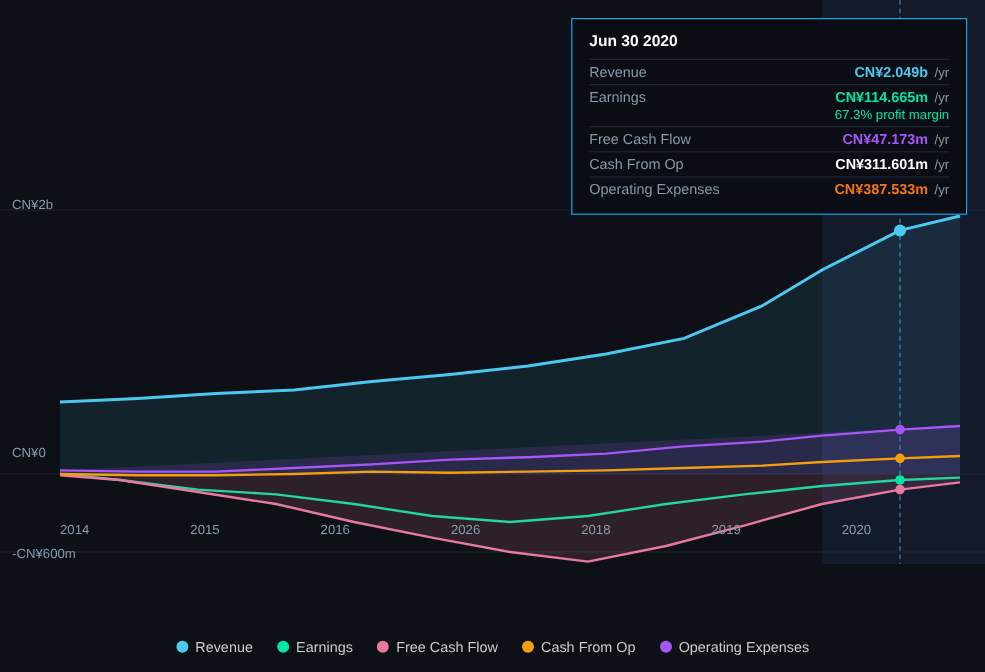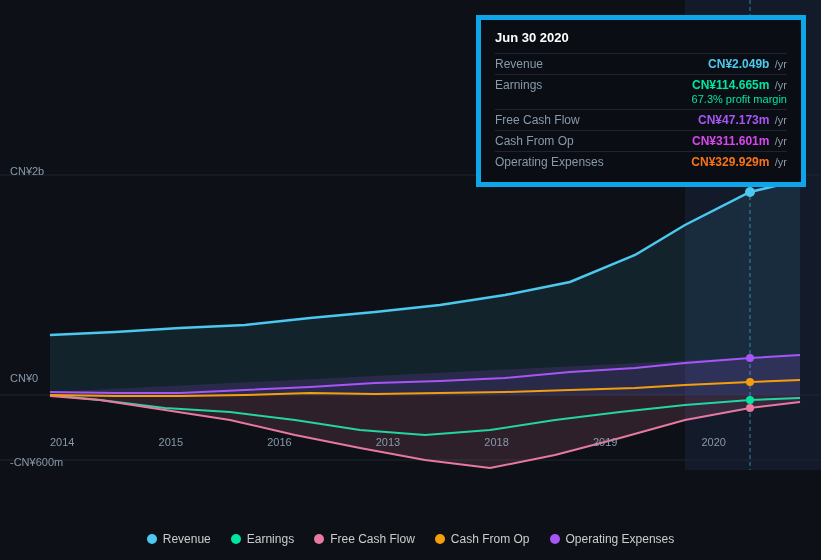--- a/index.html
+++ b/index.html
@@ -21,21 +21,21 @@
       height: 505px;
       background: #0d1117;
     }
 
     .tooltip-box {
       position: absolute;
       top: 15px;
       right: 15px;
       width: 330px;
       background: #0a0e14;
-      border: 5px solid #0ea5e9;
+      border: 1px solid #0ea5e9;
       padding: 10px 14px;
       z-index: 10;
     }
 
     .tooltip-title {
       color: #ffffff;
       font-size: 13px;
       font-weight: bold;
       margin-bottom: 8px;
     }
@@ -54,21 +54,21 @@
     }
 
     .tooltip-value {
       font-weight: bold;
       font-size: 12px;
     }
 
     .val-blue { color: #4cc9f0; }
     .val-green { color: #00e5a0; }
     .val-purple { color: #a855f7; margin-top: 26px; }
-    .val-yellow { color: #d946ef; }
+    .val-yellow { color: #ffffff; }
     .val-orange { color: #f97316; }
 
     .profit-margin {
       color: #00e5a0;
       font-size: 11px;
     }
 
     .unit { color: #8899aa; font-size: 11px; margin-left: 2px; }
 
     .y-label {
@@ -173,21 +173,21 @@
   </svg>
 
   <div class="y-label y-top">CN¥2b</div>
   <div class="y-label y-mid">CN¥0</div>
   <div class="y-label y-bottom">-CN¥600m</div>
 
   <div class="x-labels">
     <span>2014</span>
     <span>2015</span>
     <span>2016</span>
-    <span>2013</span>
+    <span>2026</span>
     <span>2018</span>
     <span>2019</span>
     <span>2020</span>
   </div>
 
   <div class="tooltip-box">
     <div class="tooltip-title">Jun 30 2020</div>
 
     <div class="tooltip-row">
       <span class="tooltip-label">Revenue</span>
@@ -222,21 +222,21 @@
       <span class="tooltip-label">Cash From Op</span>
       <span>
         <span class="tooltip-value val-yellow">CN¥311.601m</span>
         <span class="unit">/yr</span>
       </span>
     </div>
 
     <div class="tooltip-row">
       <span class="tooltip-label">Operating Expenses</span>
       <span>
-        <span class="tooltip-value val-orange">CN¥329.929m</span>
+        <span class="tooltip-value val-orange">CN¥387.533m</span>
         <span class="unit">/yr</span>
       </span>
     </div>
   </div>
 </div>
 
 <div class="legend" style="bottom: 8px; position: absolute; width: 821px;">
   <div class="legend-item">
     <div class="legend-dot" style="background:#4cc9f0;"></div>
     <span>Revenue</span>

